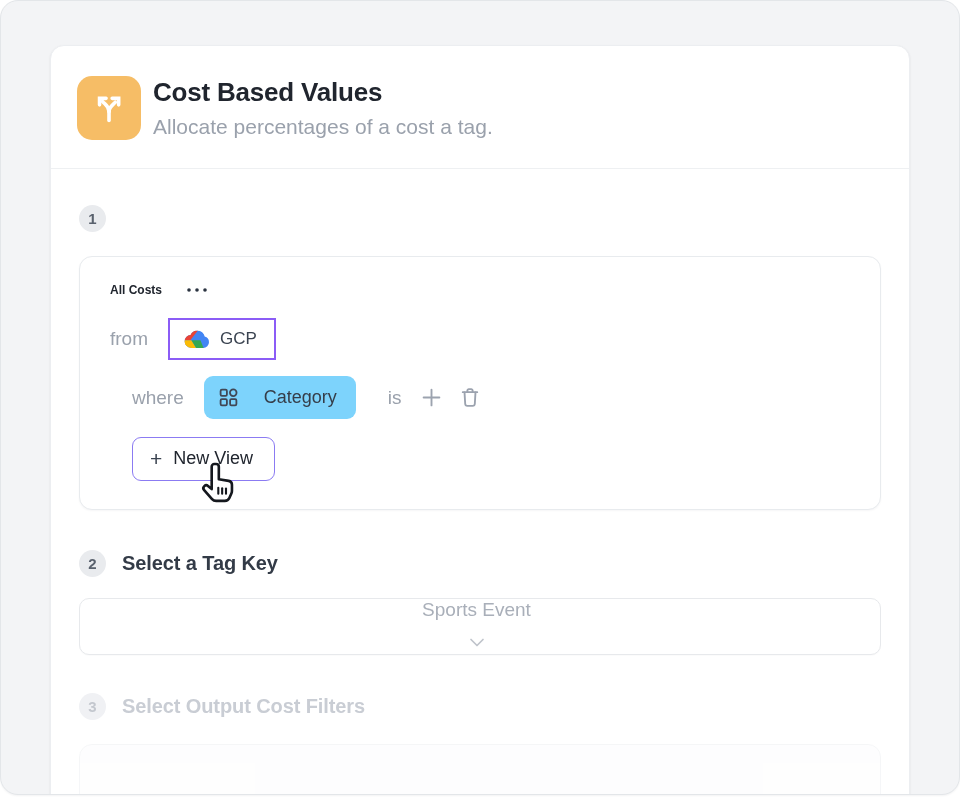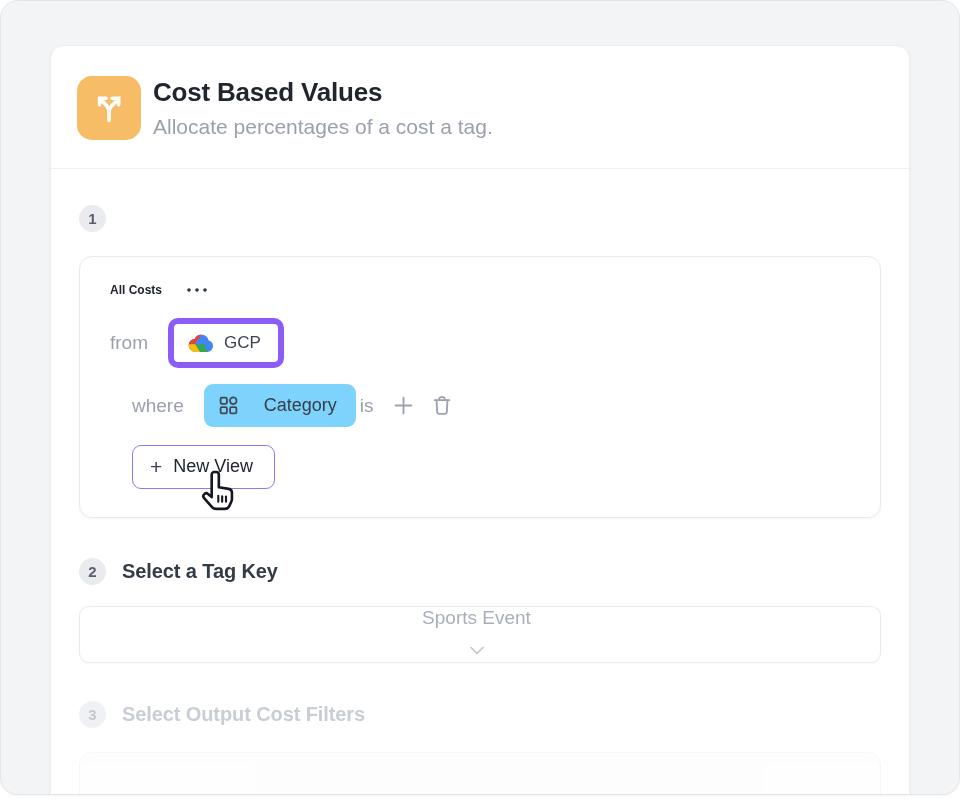--- a/index.html
+++ b/index.html
@@ -53,31 +53,31 @@
     box-shadow:0 1px 2px rgba(16,24,40,.04);padding:26px 30px 28px 30px;
   }
   .fc-title-row{display:flex;align-items:center;gap:22px;}
   .fc-title{font-size:12px;font-weight:700;color:#20252e;}
   .more-btn{display:flex;align-items:center;cursor:pointer;padding:4px 2px;}
   .row{display:flex;align-items:center;}
   .row.from-row{margin-top:21px;}
   .row.where-row{margin-top:16px;margin-left:22px;}
   .muted-label{font-size:19px;color:#9aa1ac;}
   .chip{
-    display:inline-flex;align-items:center;background:#fff;border:6px solid #8b5cf6;
-    border-radius:10px;cursor:pointer;
+    display:inline-flex;align-items:center;background:#fff;border:2px solid #8b5cf6;
+    border-radius:0;cursor:pointer;
   }
   .provider-chip{margin-left:20px;padding:9px 17px 9px 13px;gap:10px;}
   .provider-chip .chip-label{font-size:17px;color:#3a4350;font-weight:500;}
   .field-chip{
     margin-left:20px;background:#7dd3fc;border:none;border-radius:9px;
     padding:11px 19px 11px 15px;gap:26px;
   }
   .field-chip .chip-label{font-size:18px;color:#353d49;font-weight:500;}
-  .op-label{margin-left:4px;}
+  .op-label{margin-left:32px;}
   .value-chip{
     margin-left:22px;border:1px solid #e4e7ea;border-radius:9px;
     padding:10px 14px 10px 18px;gap:14px;
   }
   .value-chip .chip-label{font-size:18px;color:#353d49;font-weight:500;}
   .icon-btn{display:flex;align-items:center;justify-content:center;cursor:pointer;}
   .plus-btn{margin-left:19px;}
   .trash-btn{margin-left:17px;}
   .new-rule-wrap{position:relative;margin-top:18px;margin-left:22px;display:inline-block;}
   .new-rule-btn{

